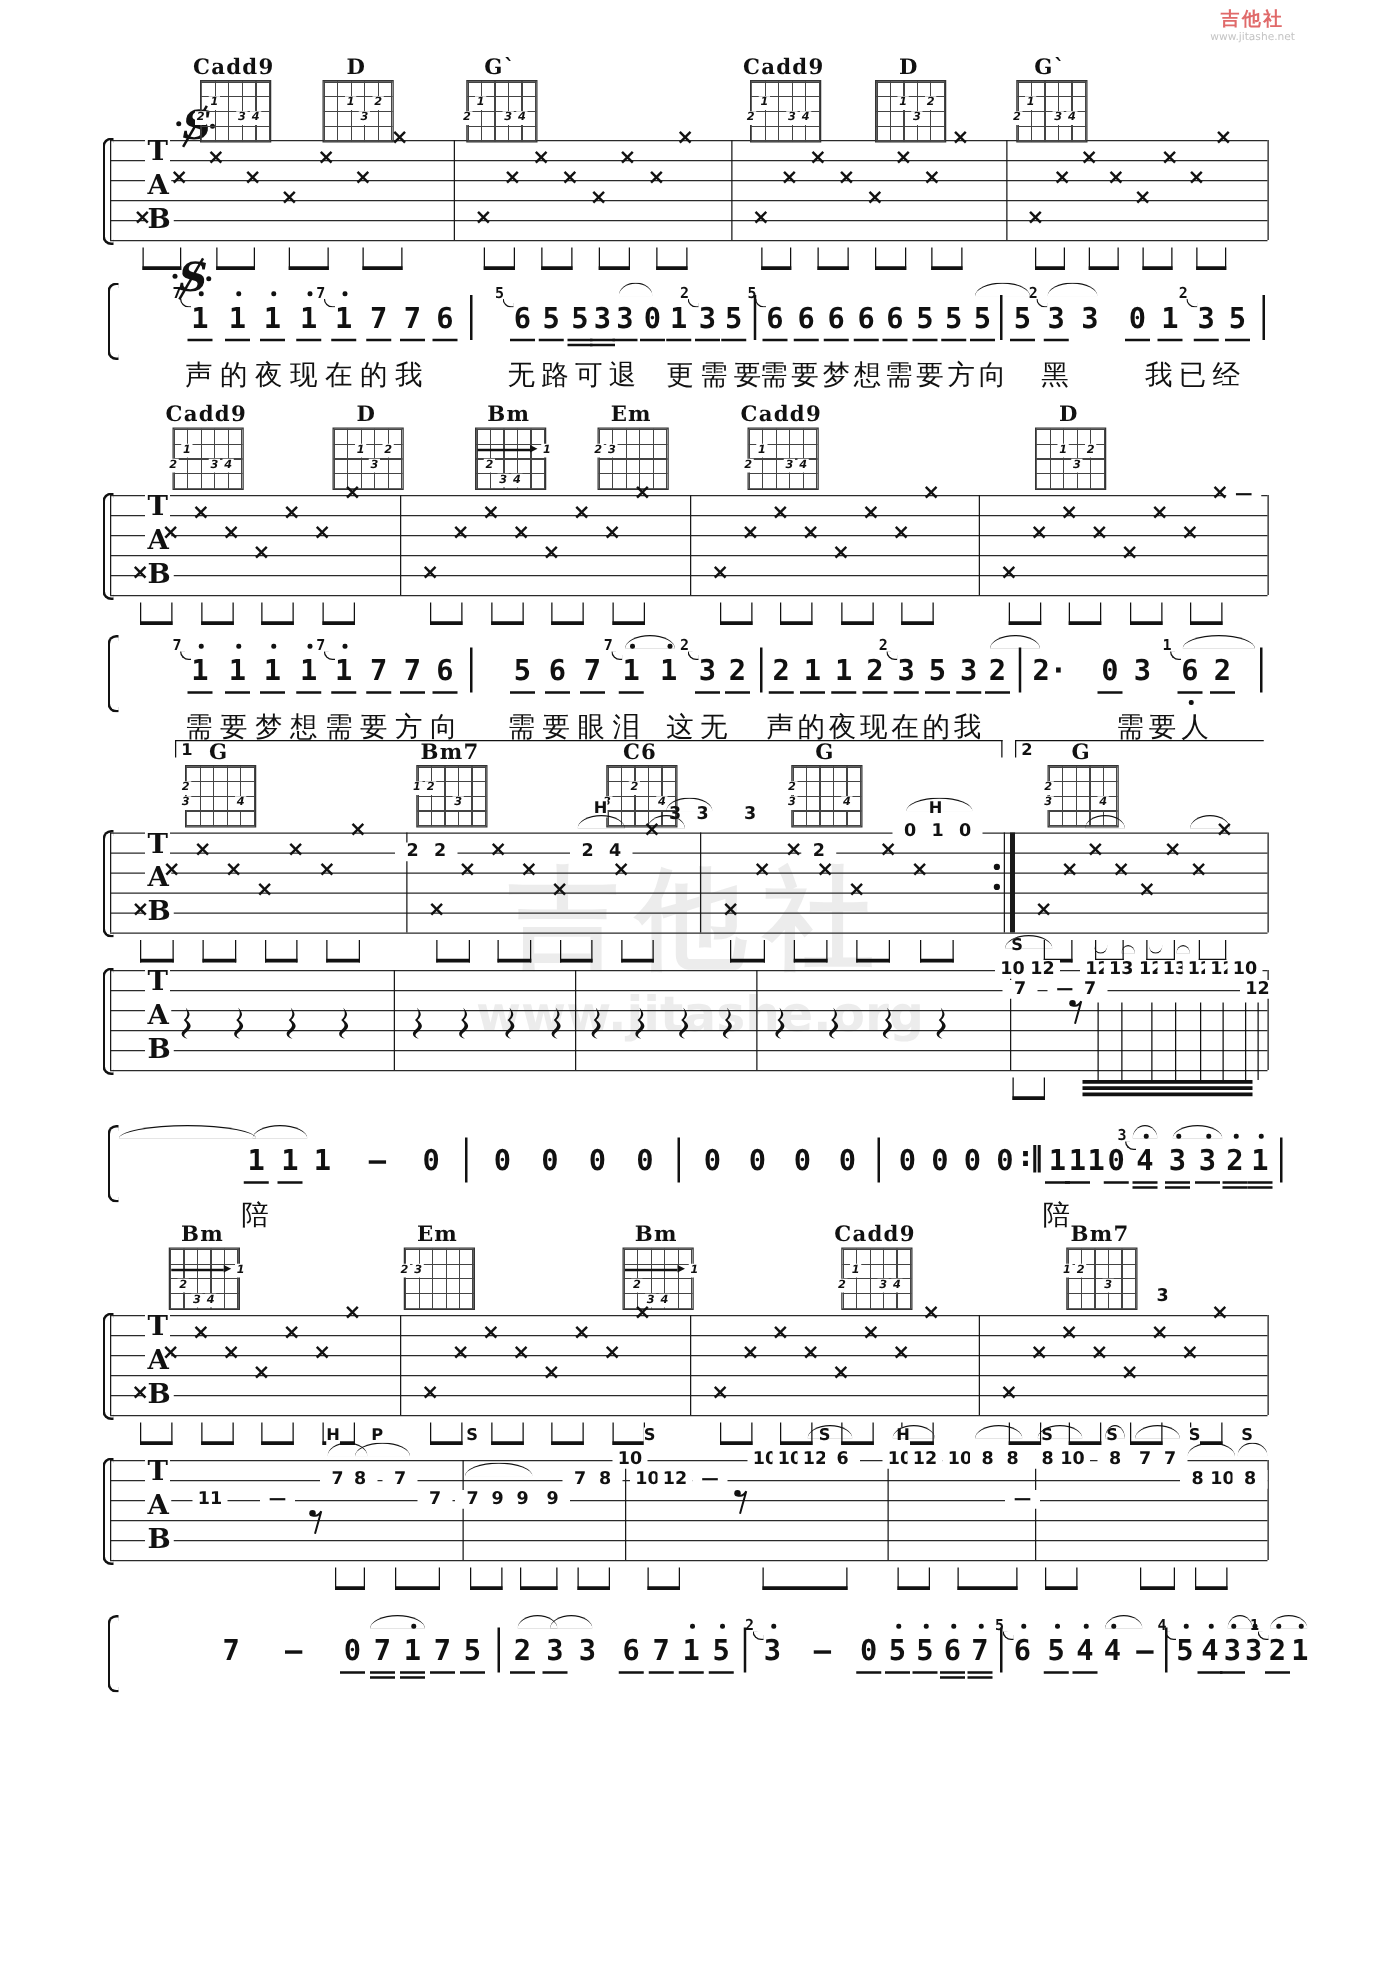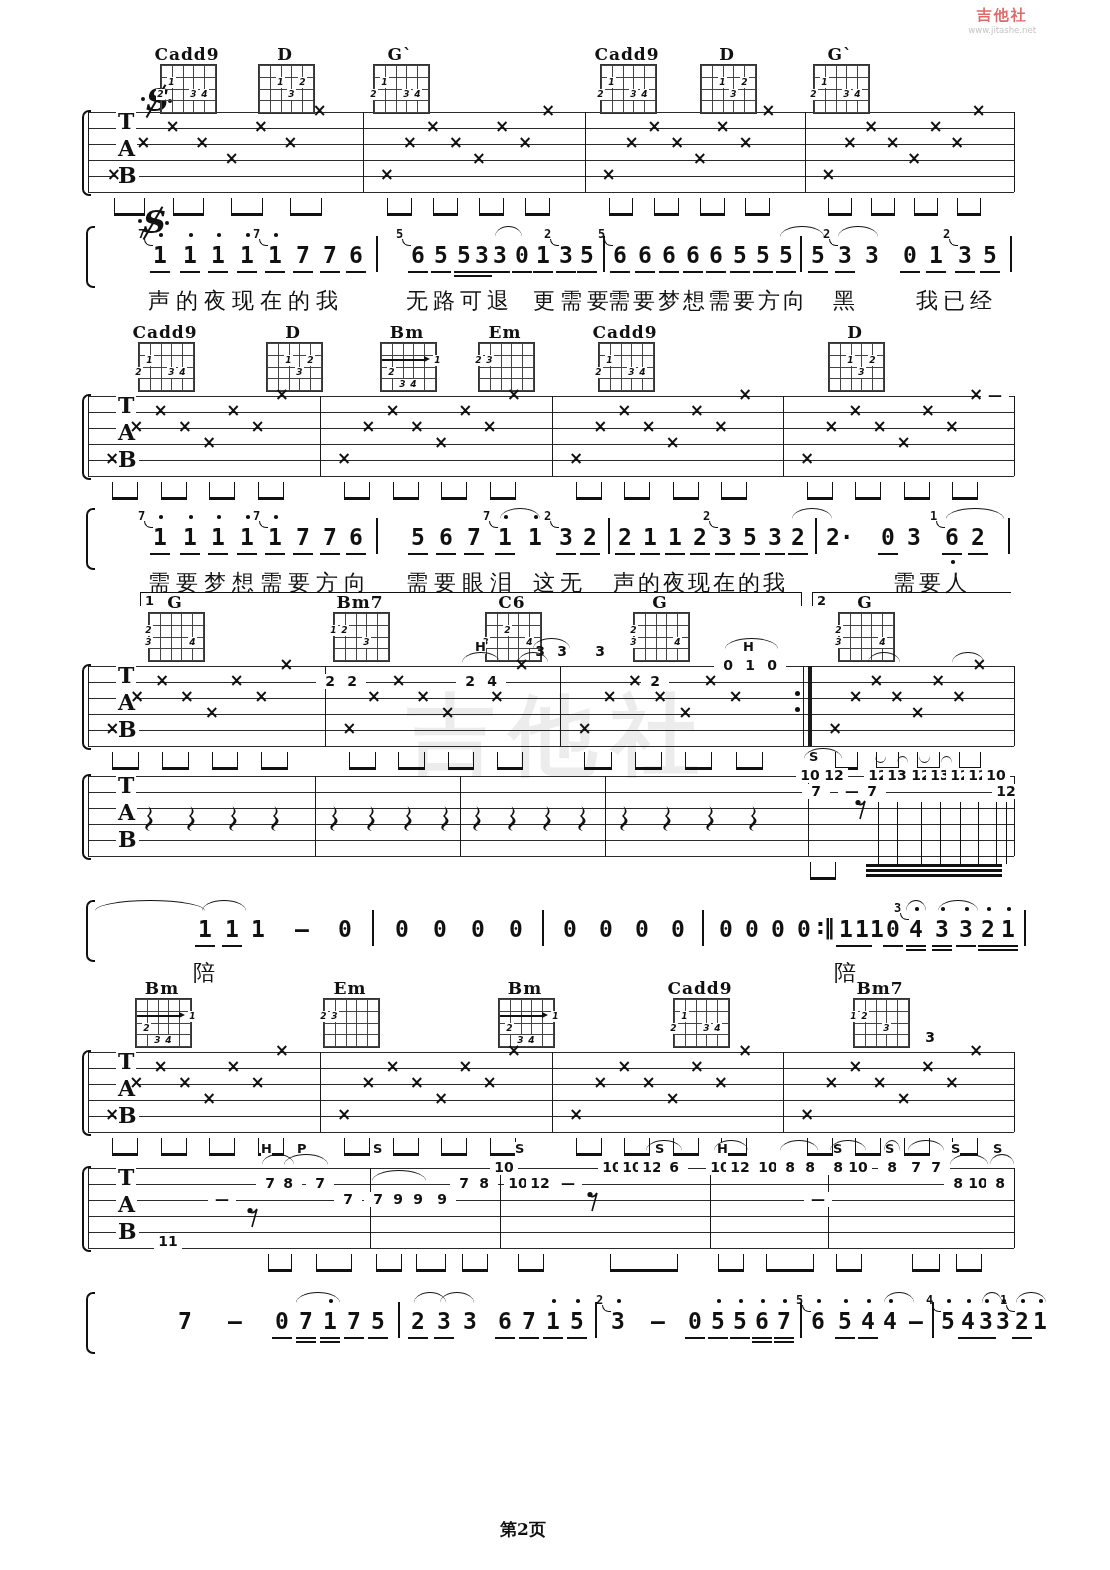--- a/index.html
+++ b/index.html
@@ -48,20 +48,21 @@
 </head>
 <body>
 
 <div id="page">
   <div id="logo">
     <div class="t">吉他社</div>
     <div class="u2">www.jitashe.net</div>
   </div>
   <div id="wm">
     <div class="t">吉他社</div>
+    <div class="u2">www.jitashe.org</div>
   </div>
   <div id="score" style="position:absolute;inset:0">
       <div class="sline" style="left: 88px; top: 112px; width: 926px;"></div>
       <div class="sline" style="left: 88px; top: 128px; width: 926px;"></div>
       <div class="sline" style="left: 88px; top: 144px; width: 926px;"></div>
       <div class="sline" style="left: 88px; top: 160px; width: 926px;"></div>
       <div class="sline" style="left: 88px; top: 176px; width: 926px;"></div>
       <div class="sline" style="left: 88px; top: 192px; width: 926px;"></div>
       <div class="vbar" style="left: 88px; top: 112px; height: 80px;"></div>
       <div class="vbar" style="left: 1014px; top: 112px; height: 80px;"></div>
@@ -820,21 +821,21 @@
       <div class="vbar" style="left: 88px; top: 1168px; height: 80px;"></div>
       <div class="vbar" style="left: 1014px; top: 1168px; height: 80px;"></div>
       <div class="vbar" style="left: 370px; top: 1168px; height: 80px;"></div>
       <div class="vbar" style="left: 500px; top: 1168px; height: 80px;"></div>
       <div class="vbar" style="left: 710px; top: 1168px; height: 80px;"></div>
       <div class="vbar" style="left: 828px; top: 1168px; height: 80px;"></div>
       <div class="brk" style="left: 82px; top: 1166px; height: 82px;"></div>
       <div class="tab-letter" style="left: 116px; top: 1166px;">T</div>
       <div class="tab-letter" style="left: 116px; top: 1193px;">A</div>
       <div class="tab-letter" style="left: 116px; top: 1220px;">B</div>
-      <div class="fn" style="left: 154px; top: 1192px; width: 28px; margin-top: 42px;">11</div>
+      <div class="fn" style="left: 154px; top: 1192px; width: 28px;">11</div>
       <div class="fn" style="left: 208px; top: 1192px; width: 28px;">—</div>
       <div class="fn" style="left: 256px; top: 1176px; width: 28px;">7</div>
       <div class="fn" style="left: 274px; top: 1176px; width: 28px;">8</div>
       <div class="fn" style="left: 306px; top: 1176px; width: 28px;">7</div>
       <div class="fn" style="left: 334px; top: 1192px; width: 28px;">7</div>
       <div class="fn" style="left: 364px; top: 1192px; width: 28px;">7</div>
       <div class="fn" style="left: 384px; top: 1192px; width: 28px;">9</div>
       <div class="fn" style="left: 404px; top: 1192px; width: 28px;">9</div>
       <div class="fn" style="left: 428px; top: 1192px; width: 28px;">9</div>
       <div class="fn" style="left: 450px; top: 1176px; width: 28px;">7</div>
@@ -991,14 +992,13 @@
       <div class="jt" style="left: 1028px; top: 1306px; width: 24px;">1</div>
       <div class="dot" style="left: 1039px; top: 1299px; width: 3.5px; height: 3.5px;"></div>
       <div class="jbar" style="left: 1054px; top: 1302px; height: 36px;"></div>
       <div class="arc" style="left: 296px; top: 1292px; width: 44px;"></div>
       <div class="arc" style="left: 414px; top: 1292px; width: 32px;"></div>
       <div class="arc" style="left: 440px; top: 1292px; width: 34px;"></div>
       <div class="arc" style="left: 884px; top: 1292px; width: 30px;"></div>
       <div class="arc" style="left: 982px; top: 1292px; width: 20px;"></div>
       <div class="arc" style="left: 1016px; top: 1292px; width: 30px;"></div>
     </div>
-  <div id="footer">第2页</div>
 </div>
 
 </body></html>

